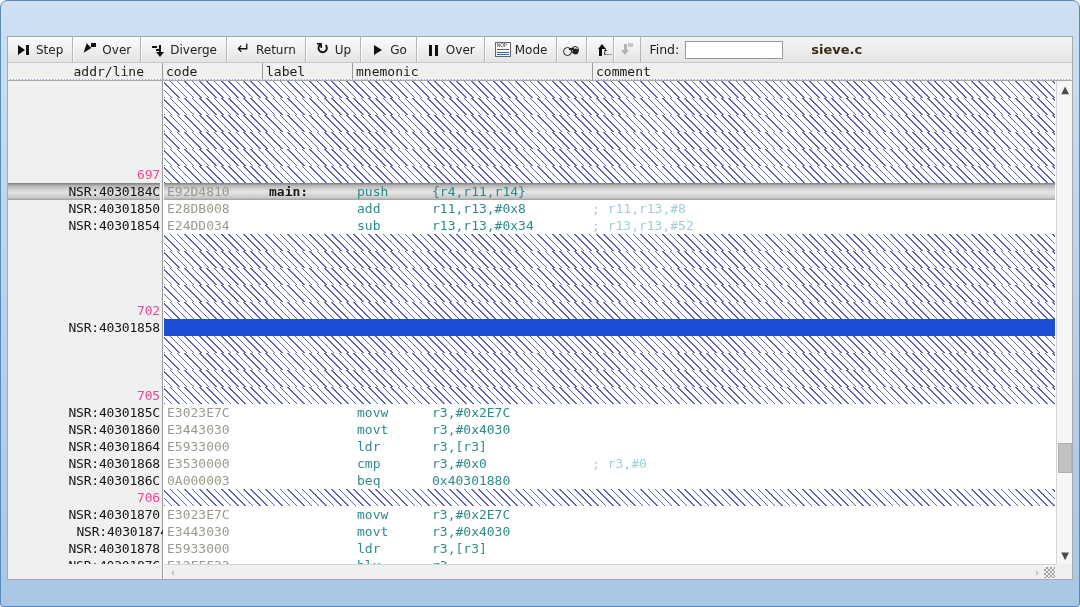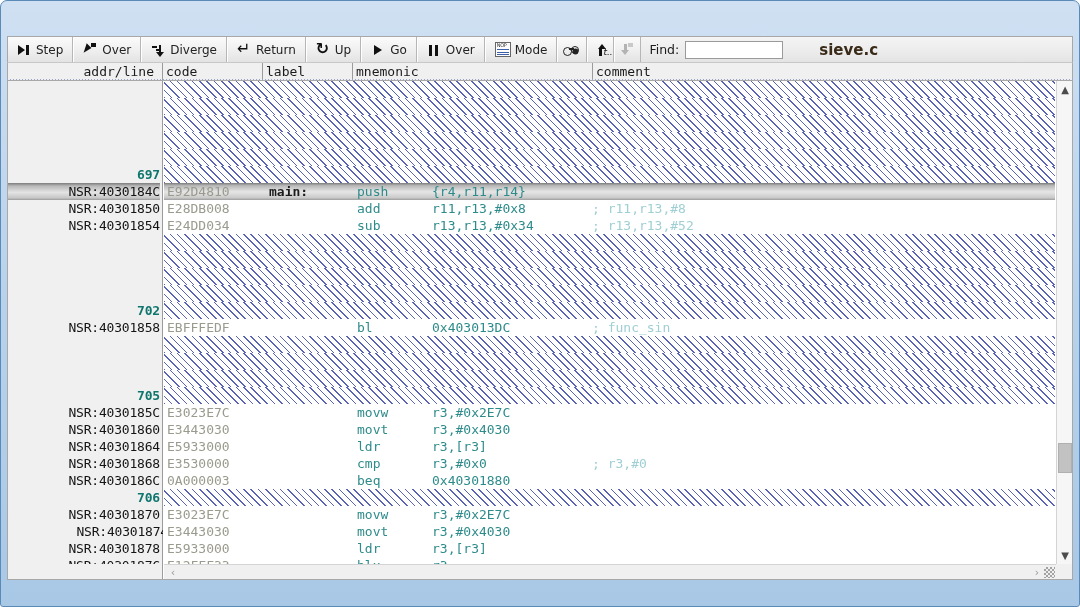--- a/index.html
+++ b/index.html
@@ -233,23 +233,23 @@
     margin: auto 0;
     background: #ffffff;
     border: 1px solid #9a9a9a;
     font-family: "DejaVu Sans", sans-serif;
     font-size: 12px;
     padding: 0 3px;
     outline: none;
   }
   #filename {
     display: flex; align-items: center;
-    padding-left: 36px;
-    font-family: "DejaVu Sans", sans-serif;
-    font-size: 15px; font-weight: bold; color: #3a2a18;
+    padding-left: 28px;
+    font-family: "DejaVu Sans", sans-serif;
+    font-size: 13px; font-weight: bold; color: #3a2a18;
   }
   .tb-spacer { flex: 1; background: linear-gradient(to bottom, #f4f4f4 0%, #ededed 50%, #e4e4e4 100%); }
 
   
   #colheader {
     position: absolute; left: 6px; top: 61px;
     width: 1066px; height: 18px;
     background: #f0f0f0;
     border: 1px solid #a8a8a8;
     border-top: 1px solid #c8c8c8;
@@ -258,21 +258,21 @@
     font-family: "DejaVu Sans Mono", monospace;
     font-size: 13px; color: #1b1b1b;
     overflow: hidden;
   }
   .colh {
     border-right: 1px solid #9b9b9b;
     padding: 1px 0 0 3px;
     line-height: 15px;
     white-space: nowrap;
   }
-  .colh-addr { width: 155px; text-align: right; padding-right: 8px; padding-left: 0; }
+  .colh-addr { width: 155px; text-align: right; padding-right: 18px; padding-left: 0; }
   .colh-code { width: 100px; }
   .colh-label { width: 90px; }
   .colh-mnem { width: 240px; }
   .colh-comment { flex: 1; border-right: none; }
 
   
   #listarea {
     position: absolute; left: 6px; top: 79px;
     width: 1066px; height: 500px;
     border: 1px solid #a8a8a8;
@@ -311,21 +311,21 @@
 
   .addr {
     position: absolute; left: 0; width: 152px;
     text-align: right;
     color: #141414;
     font-family: "DejaVu Sans Mono", monospace;
     font-size: 13px;
     line-height: 17px;
     letter-spacing: -0.2px;
   }
-  .addr.linenum { color: #0f766e; font-weight: bold; padding-left: 34px; }
+  .addr.linenum { color: #ec4899; font-weight: normal; padding-left: 34px; }
   .addr.selected {
     background: linear-gradient(to bottom, #7c7c7c 0%, #b9b9b9 18%, #e3e3e3 55%, #c6c6c6 88%, #9a9a9a 100%);
     padding-left: 48px;
   }
   .rowsel {
     background: linear-gradient(to bottom, #7c7c7c 0%, #b9b9b9 16%, #e6e6e6 52%, #cacaca 86%, #9d9d9d 100%) !important;
   }
 
   .c-code     { position: absolute; left: 3px;   color: #9a9a8e; }
   .c-label    { position: absolute; left: 105px; color: #1b1b1b; font-weight: bold; }
@@ -505,21 +505,20 @@
         <div class="row row-hatch" style="top: 68px;"></div>
         <div class="row row-hatch" style="top: 85px;"></div>
         <div class="row row-code rowsel" style="top: 102px;"><span class="c-code cellline">E92D4810</span><span class="c-label cellline">main:</span><span class="c-mnem cellline">push</span><span class="c-oper cellline">{r4,r11,r14}</span></div>
         <div class="row row-code" style="top: 119px;"><span class="c-code cellline">E28DB008</span><span class="c-mnem cellline">add</span><span class="c-oper cellline">r11,r13,#0x8</span><span class="c-comment cellline">; r11,r13,#8</span></div>
         <div class="row row-code" style="top: 136px;"><span class="c-code cellline">E24DD034</span><span class="c-mnem cellline">sub</span><span class="c-oper cellline">r13,r13,#0x34</span><span class="c-comment cellline">; r13,r13,#52</span></div>
         <div class="row row-hatch" style="top: 153px;"></div>
         <div class="row row-hatch" style="top: 170px;"></div>
         <div class="row row-hatch" style="top: 187px;"></div>
         <div class="row row-hatch" style="top: 204px;"></div>
         <div class="row row-hatch" style="top: 221px;"></div>
-        <div class="row row-code" style="top: 238px;"><span class="c-code cellline">EBFFFEDF</span><span class="c-mnem cellline">bl</span><span class="c-oper cellline">0x403013DC</span><span class="c-comment cellline">; func_sin</span></div>
         <div class="row row-hatch" style="top: 255px;"></div>
         <div class="row row-hatch" style="top: 272px;"></div>
         <div class="row row-hatch" style="top: 289px;"></div>
         <div class="row row-hatch" style="top: 306px;"></div>
         <div class="row row-code" style="top: 323px;"><span class="c-code cellline">E3023E7C</span><span class="c-mnem cellline">movw</span><span class="c-oper cellline">r3,#0x2E7C</span></div>
         <div class="row row-code" style="top: 340px;"><span class="c-code cellline">E3443030</span><span class="c-mnem cellline">movt</span><span class="c-oper cellline">r3,#0x4030</span></div>
         <div class="row row-code" style="top: 357px;"><span class="c-code cellline">E5933000</span><span class="c-mnem cellline">ldr</span><span class="c-oper cellline">r3,[r3]</span></div>
         <div class="row row-code" style="top: 374px;"><span class="c-code cellline">E3530000</span><span class="c-mnem cellline">cmp</span><span class="c-oper cellline">r3,#0x0</span><span class="c-comment cellline">; r3,#0</span></div>
         <div class="row row-code" style="top: 391px;"><span class="c-code cellline">0A000003</span><span class="c-mnem cellline">beq</span><span class="c-oper cellline">0x40301880</span></div>
         <div class="row row-hatch" style="top: 408px;"></div>

